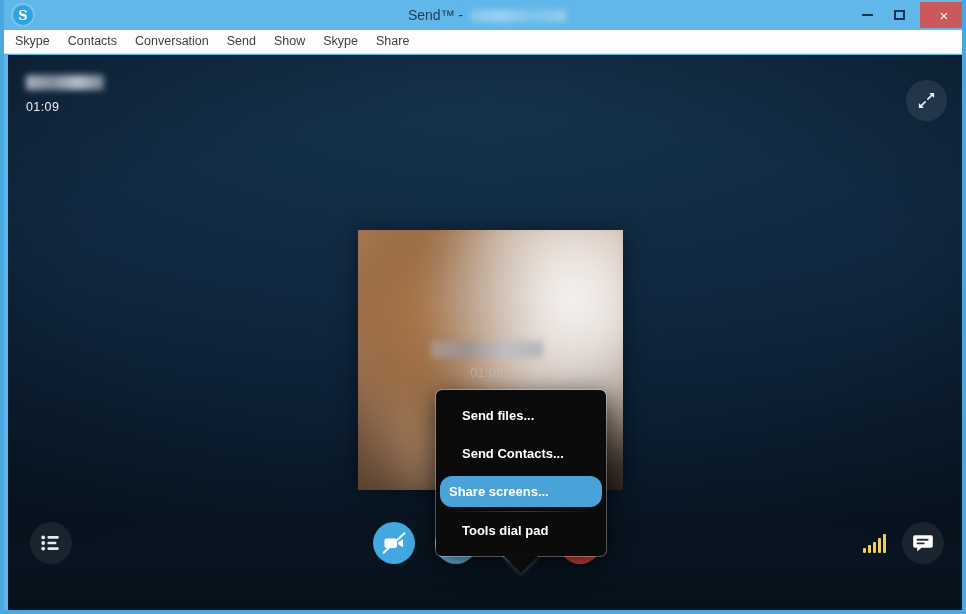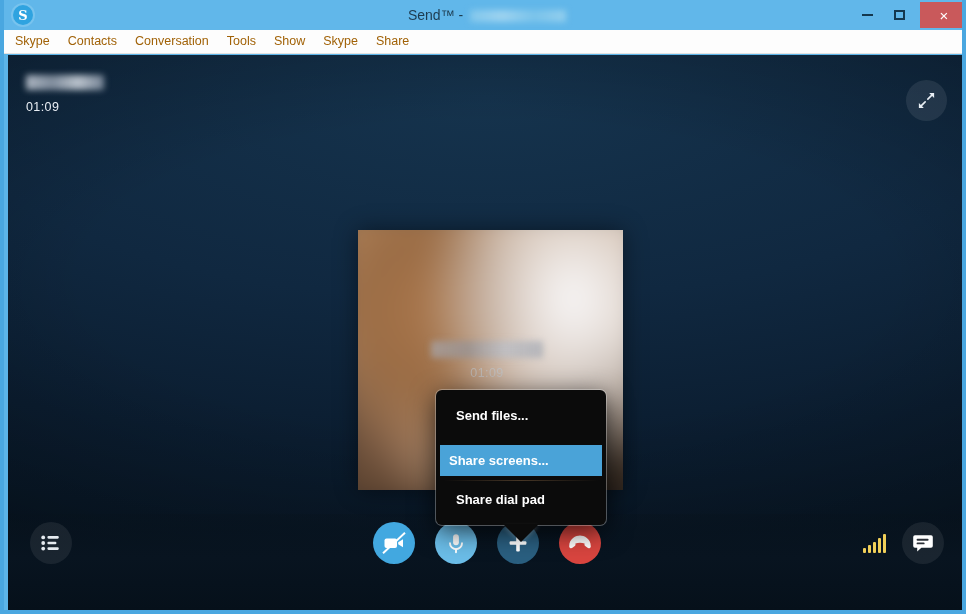--- a/index.html
+++ b/index.html
@@ -73,21 +73,21 @@
 
   
   #menu-bar {
     position: absolute; left: 0; top: 30px;
     width: 966px; height: 24px;
     background: #fdfdfd;
     display: flex; align-items: center;
     border-bottom: 1px solid #e2e2e2;
   }
   .menu-item {
-    font-size: 12.5px; color: #a16207;
+    font-size: 12.5px; color: #404040;
     padding: 0 9px; line-height: 23px; cursor: default;
   }
   .menu-item:first-child { margin-left: 2px; }
 
   
   #call-stage {
     position: absolute; left: 4px; top: 55px;
     width: 958px; height: 555px;
     background:
       radial-gradient(150% 95% at 50% 8%, #15334d 0%, #102840 38%, #0b1d30 66%, #071420 100%);
@@ -172,26 +172,26 @@
     content: ""; position: absolute;
     left: 50%; bottom: -17px; transform: translateX(-50%);
     width: 0; height: 0;
     border-left: 18px solid transparent;
     border-right: 18px solid transparent;
     border-top: 18px solid #0b0b0b;
     filter: drop-shadow(0 2px 2px rgba(255,255,255,.16));
   }
   .ctx-item {
     font-size: 13px; color: #ffffff; font-weight: bold;
-    padding: 0 20px; height: 31px; line-height: 31px;
+    padding: 0 26px; height: 31px; line-height: 31px;
     white-space: nowrap; cursor: pointer;
   }
   .ctx-item.selected {
     background: #4aa3d8;
-    border-radius: 0;
+    border-radius: 12px;
     margin: 0 4px; padding: 0 9px;
   }
   #ctx-separator {
     height: 1px; margin: 4px 8px 3px 8px;
     background: linear-gradient(90deg, rgba(255,255,255,0), rgba(120,90,60,.55), rgba(255,255,255,0));
   }
   .ctx-gap { height: 7px; }
 
   
   #bottom-bar {
@@ -255,21 +255,21 @@
         <span id="maximize-glyph"></span>
       </div>
       <div id="close-button">×</div>
     </div>
   </div>
 
   <div id="menu-bar">
     <div class="menu-item">Skype</div>
     <div class="menu-item">Contacts</div>
     <div class="menu-item">Conversation</div>
-    <div class="menu-item">Tools</div>
+    <div class="menu-item">Send</div>
     <div class="menu-item">Show</div>
     <div class="menu-item">Skype</div>
     <div class="menu-item">Share</div>
   </div>
 
   <div id="call-stage">
 
     <div id="stage-vignette"></div>
 
     <div id="call-header">
@@ -293,24 +293,25 @@
     </div>
 
     <div id="video-inner-name">
       <div id="video-inner-name-redacted"></div>
       <div id="video-inner-timer">01:09</div>
     </div>
 
     <div id="context-menu">
       <div class="ctx-item">Send files...</div>
       <div class="ctx-gap"></div>
+      <div class="ctx-item">Send Contacts...</div>
       <div class="ctx-gap"></div>
       <div class="ctx-item selected">Share screens...</div>
       <div id="ctx-separator"></div>
-      <div class="ctx-item">Share dial pad</div>
+      <div class="ctx-item">Tools dial pad</div>
     </div>
 
     <div id="bottom-bar">
 
       <div id="list-panel-button">
         <svg width="20" height="16" viewBox="0 0 20 16">
           <circle cx="2.2" cy="2.4" r="1.9" fill="#e6ebf0"></circle>
           <rect x="6.4" y="1.1" width="11.4" height="2.6" rx="1.1" fill="#e6ebf0"></rect>
           <circle cx="2.2" cy="8" r="1.9" fill="#e6ebf0"></circle>
           <rect x="6.4" y="6.7" width="9" height="2.6" rx="1.1" fill="#e6ebf0"></rect>

